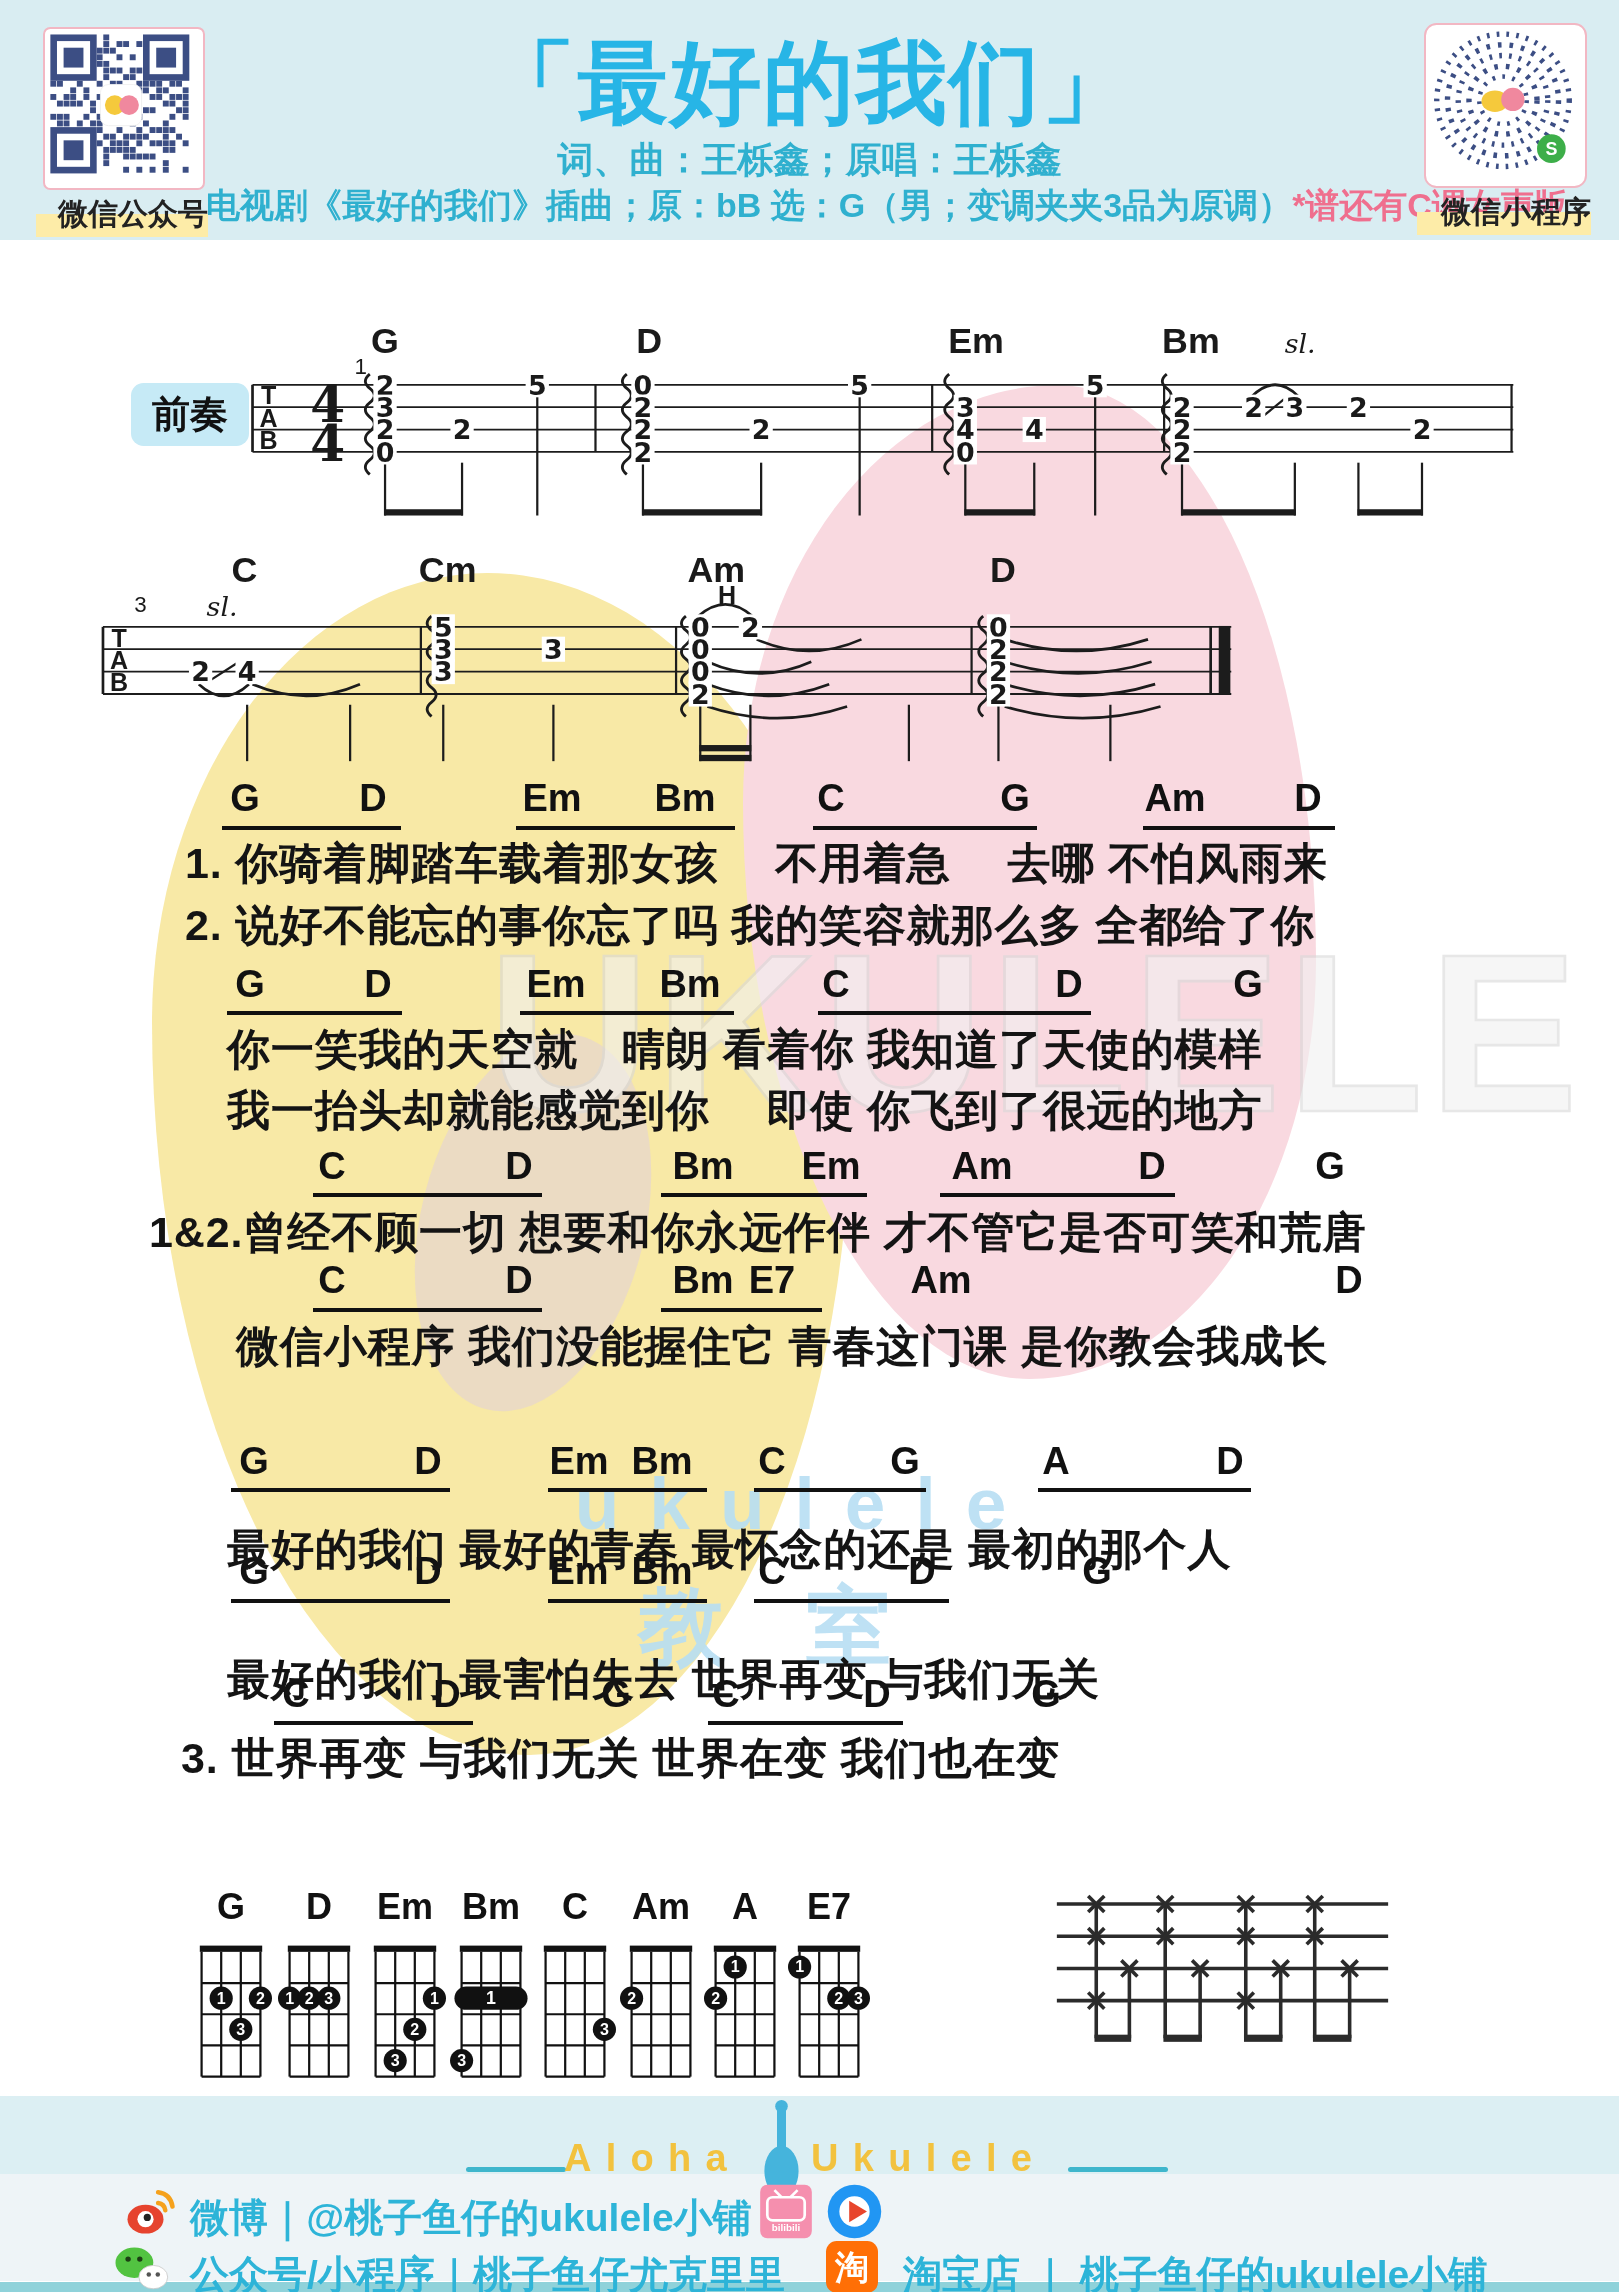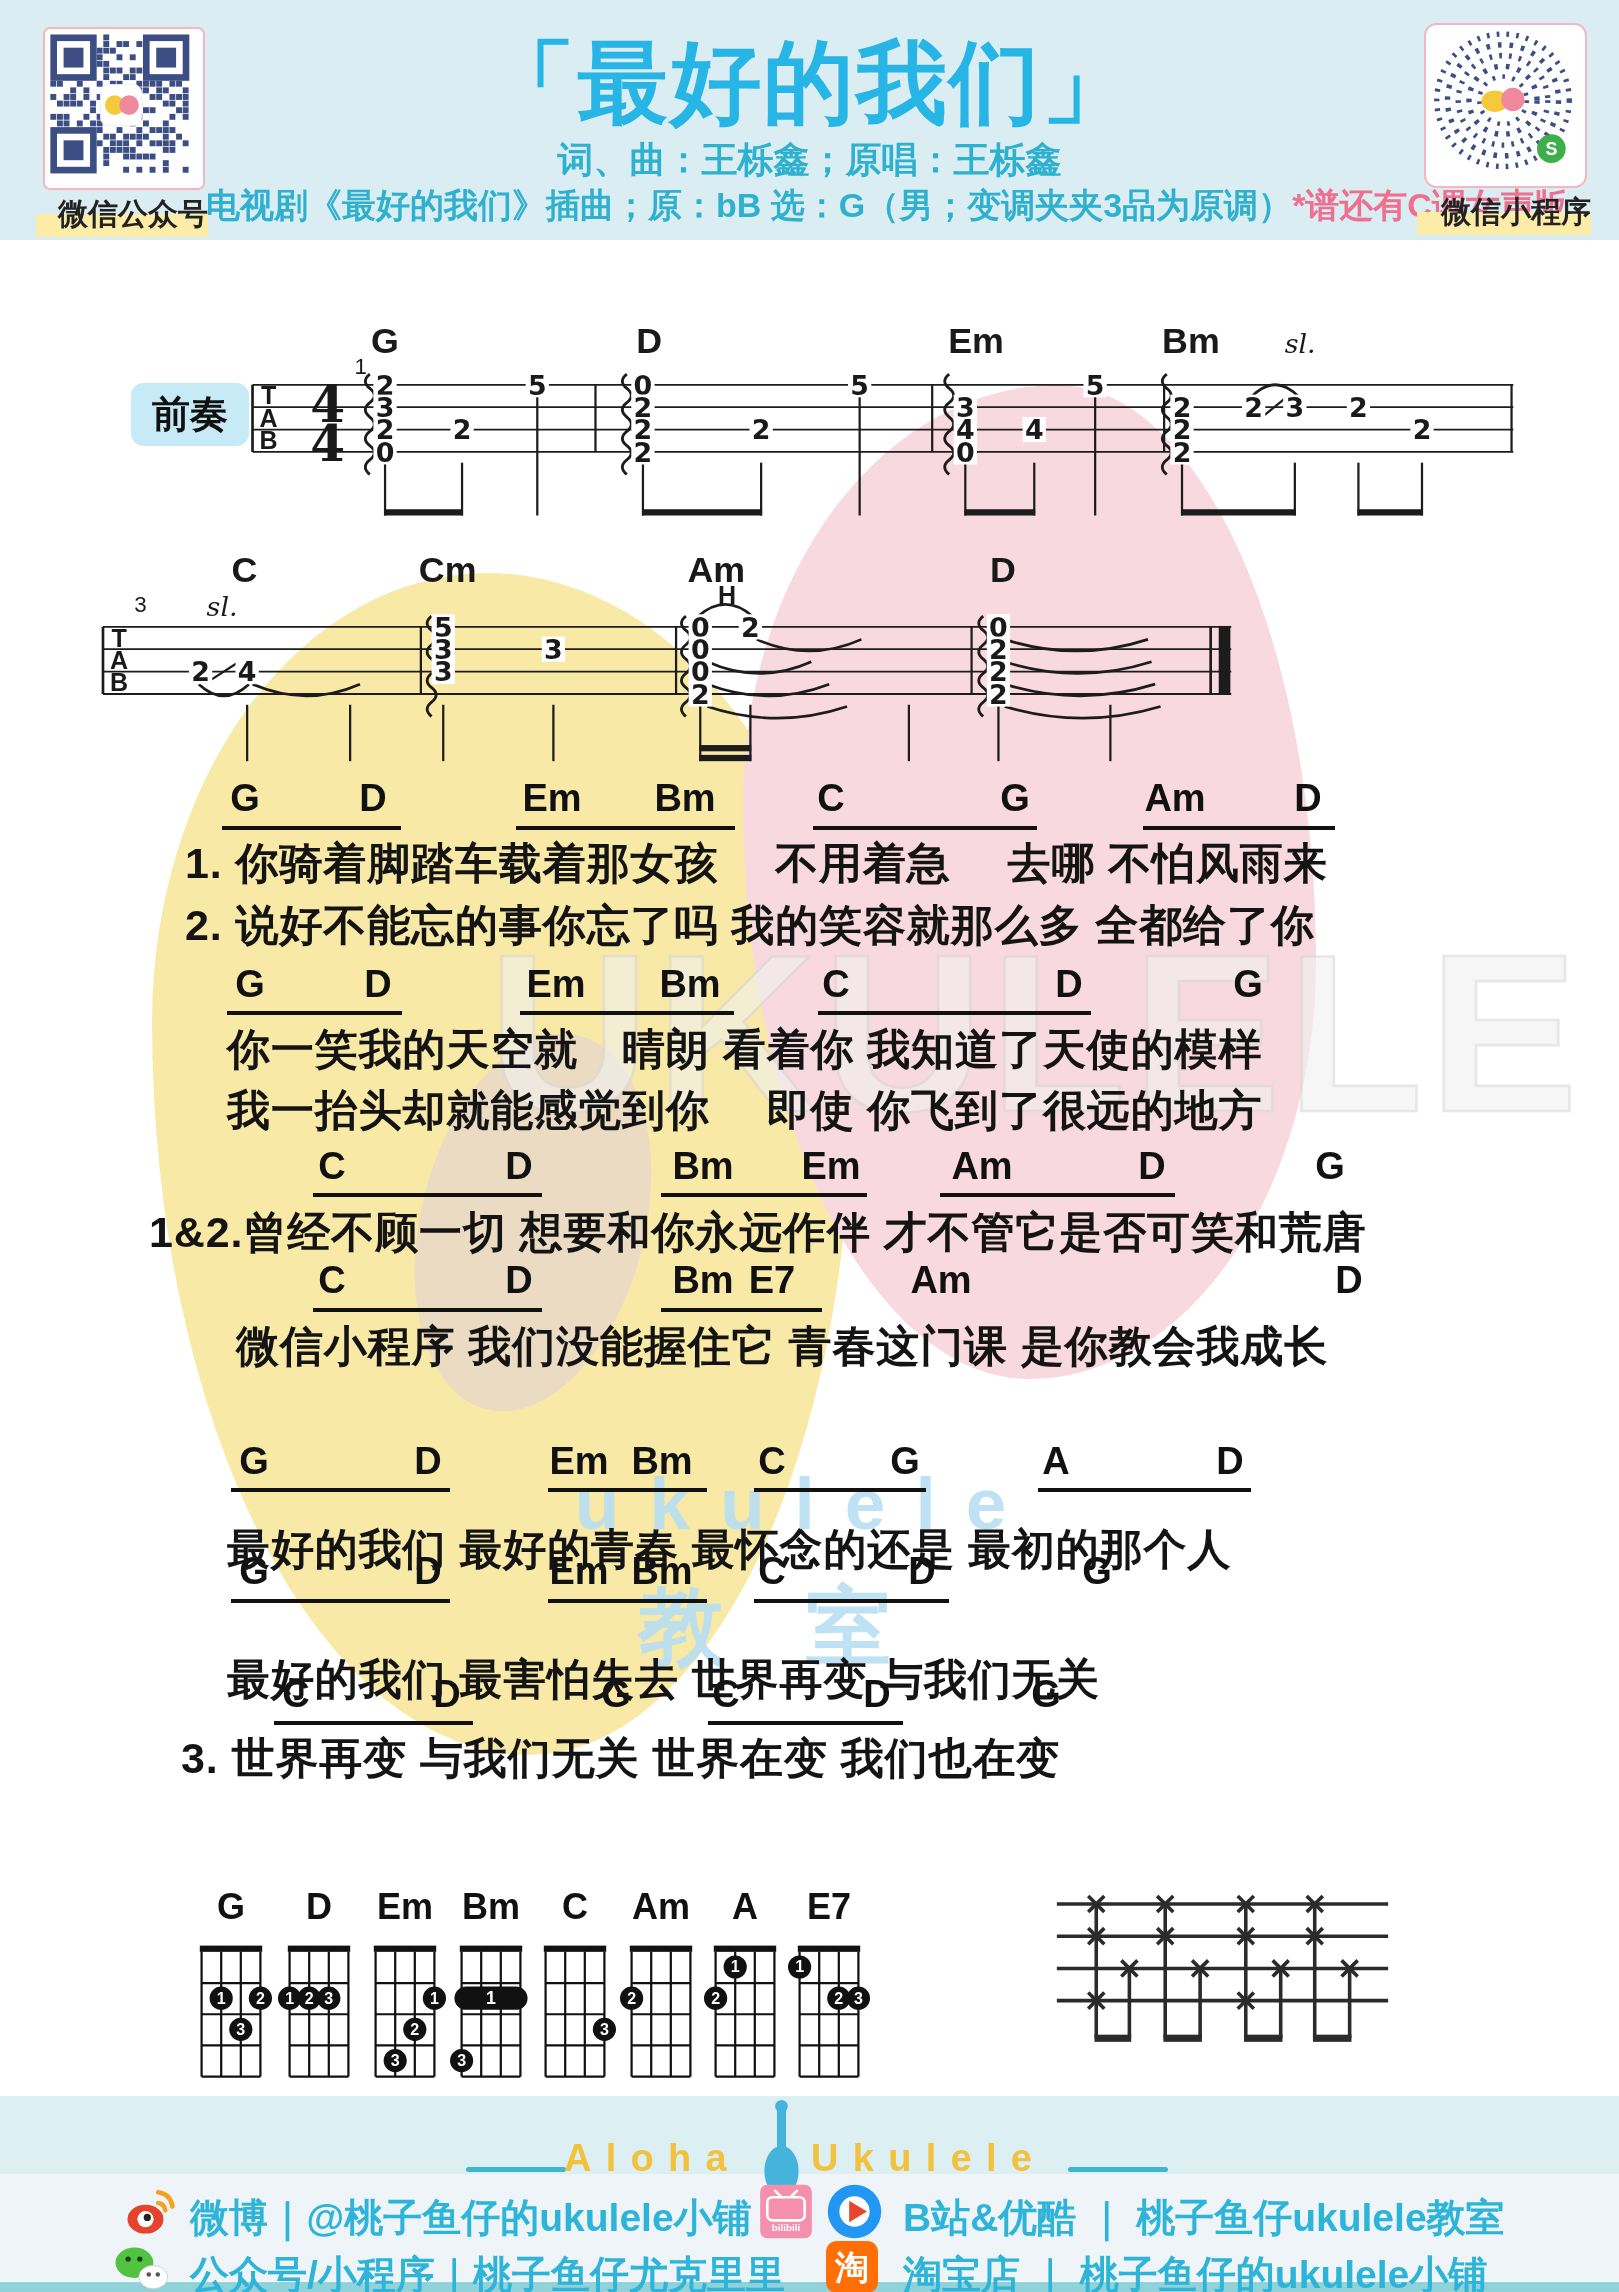--- a/index.html
+++ b/index.html
@@ -692,21 +692,20 @@
     <line x1="18" y1="8" x2="26" y2="16" stroke="#ffffff" stroke-width="3"></line>
     <line x1="44" y1="8" x2="36" y2="16" stroke="#ffffff" stroke-width="3"></line>
     <rect x="10" y="16" width="42" height="26" rx="6" fill="none" stroke="#ffffff" stroke-width="3"></rect>
     <text x="31" y="54" text-anchor="middle" font-size="11" font-weight="bold" fill="#ffffff" font-family="Liberation Sans, sans-serif">bilibili</text>
   </svg>
   <svg class="f-icon" style="left:826px;top:2183px;" width="57" height="57" viewBox="0 0 64 64">
     <circle cx="32" cy="32" r="30" fill="#2196f3"></circle>
     <circle cx="32" cy="32" r="17" fill="#ffffff"></circle>
     <path d="M26 20 L46 32 L26 44 Z" fill="#e8452c"></path>
   </svg>
-  <div class="f-text" style="left:903px;top:2191px;">B站&amp;优酷 ｜ 桃子鱼仔ukulele教室</div>
 
   <svg class="f-icon" style="left:111px;top:2241px;" width="63" height="56" viewBox="0 0 70 62">
     <ellipse cx="26" cy="24" rx="21" ry="17" fill="#52c341"></ellipse>
     <circle cx="19" cy="20" r="3" fill="#1c4014"></circle>
       <circle cx="32" cy="20" r="3" fill="#1c4014"></circle>
     <ellipse cx="47" cy="40" rx="16" ry="13" fill="#ffffff" stroke="#cccccc"></ellipse>
     <circle cx="42" cy="37" r="2.5" fill="#555"></circle>
       <circle cx="52" cy="37" r="2.5" fill="#555"></circle>
   </svg>
   <div class="f-text" style="left:190px;top:2248px;">公众号/小程序｜桃子鱼仔尤克里里</div>

